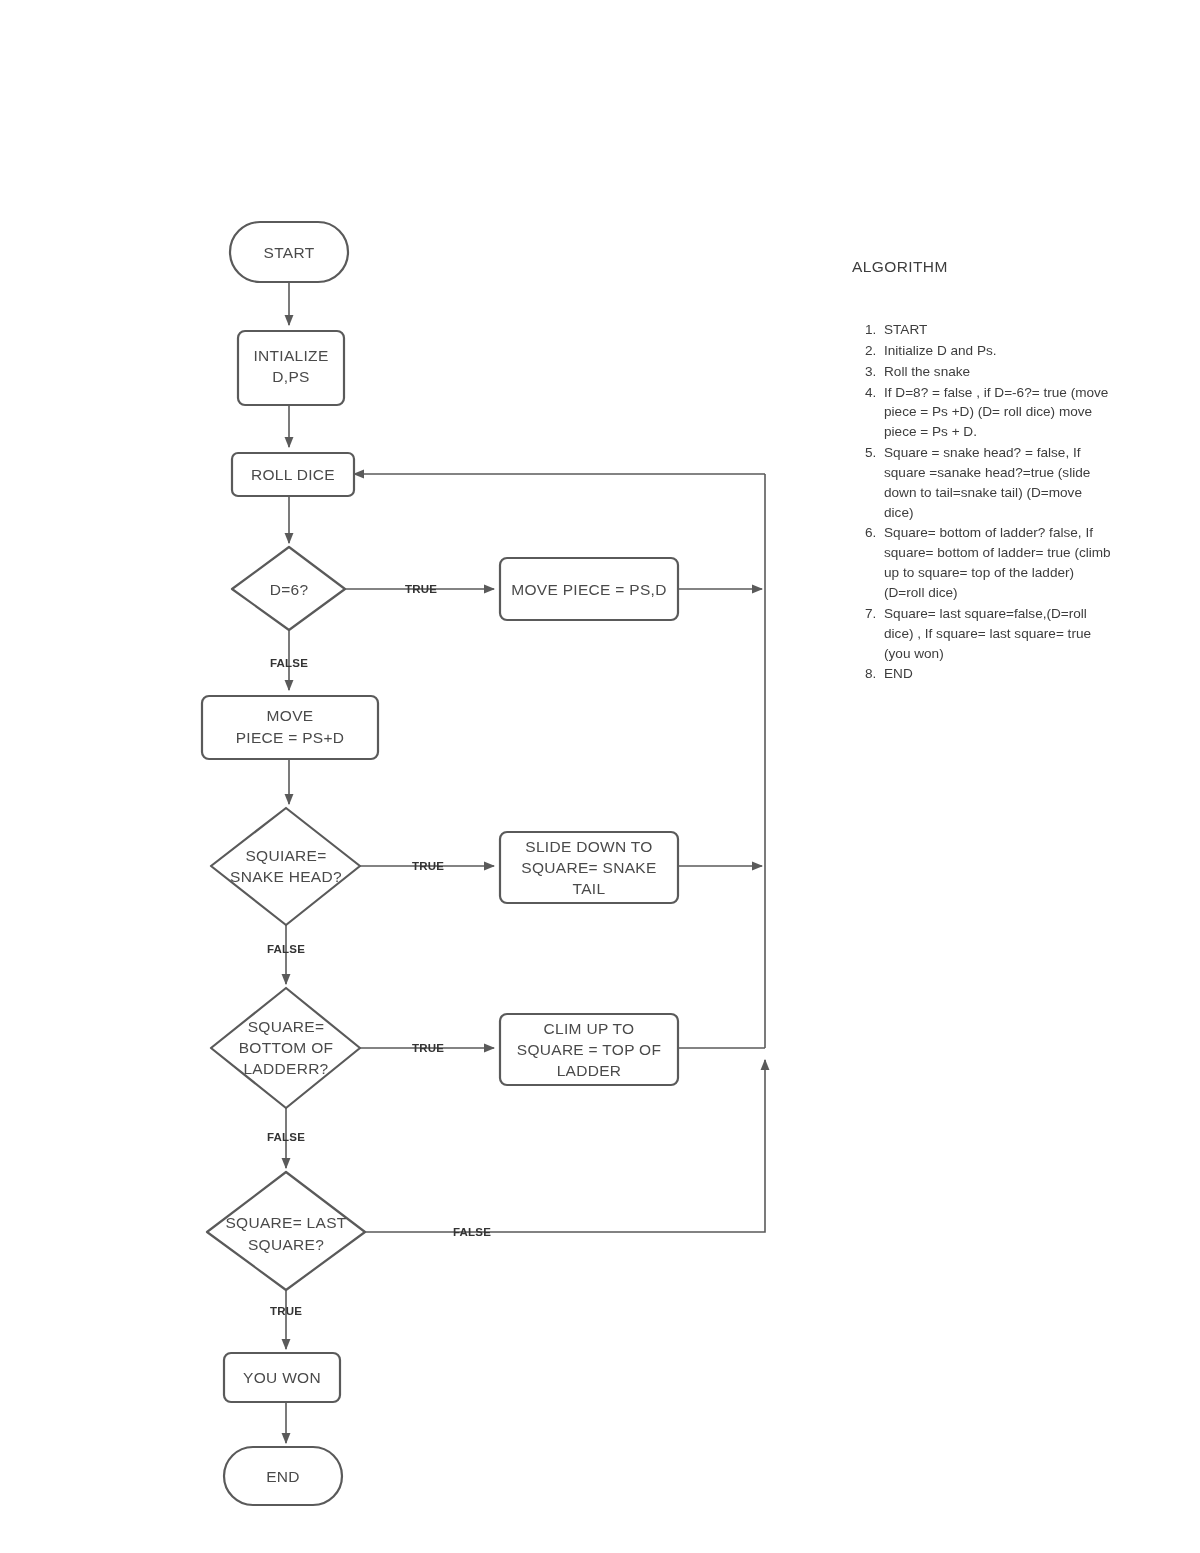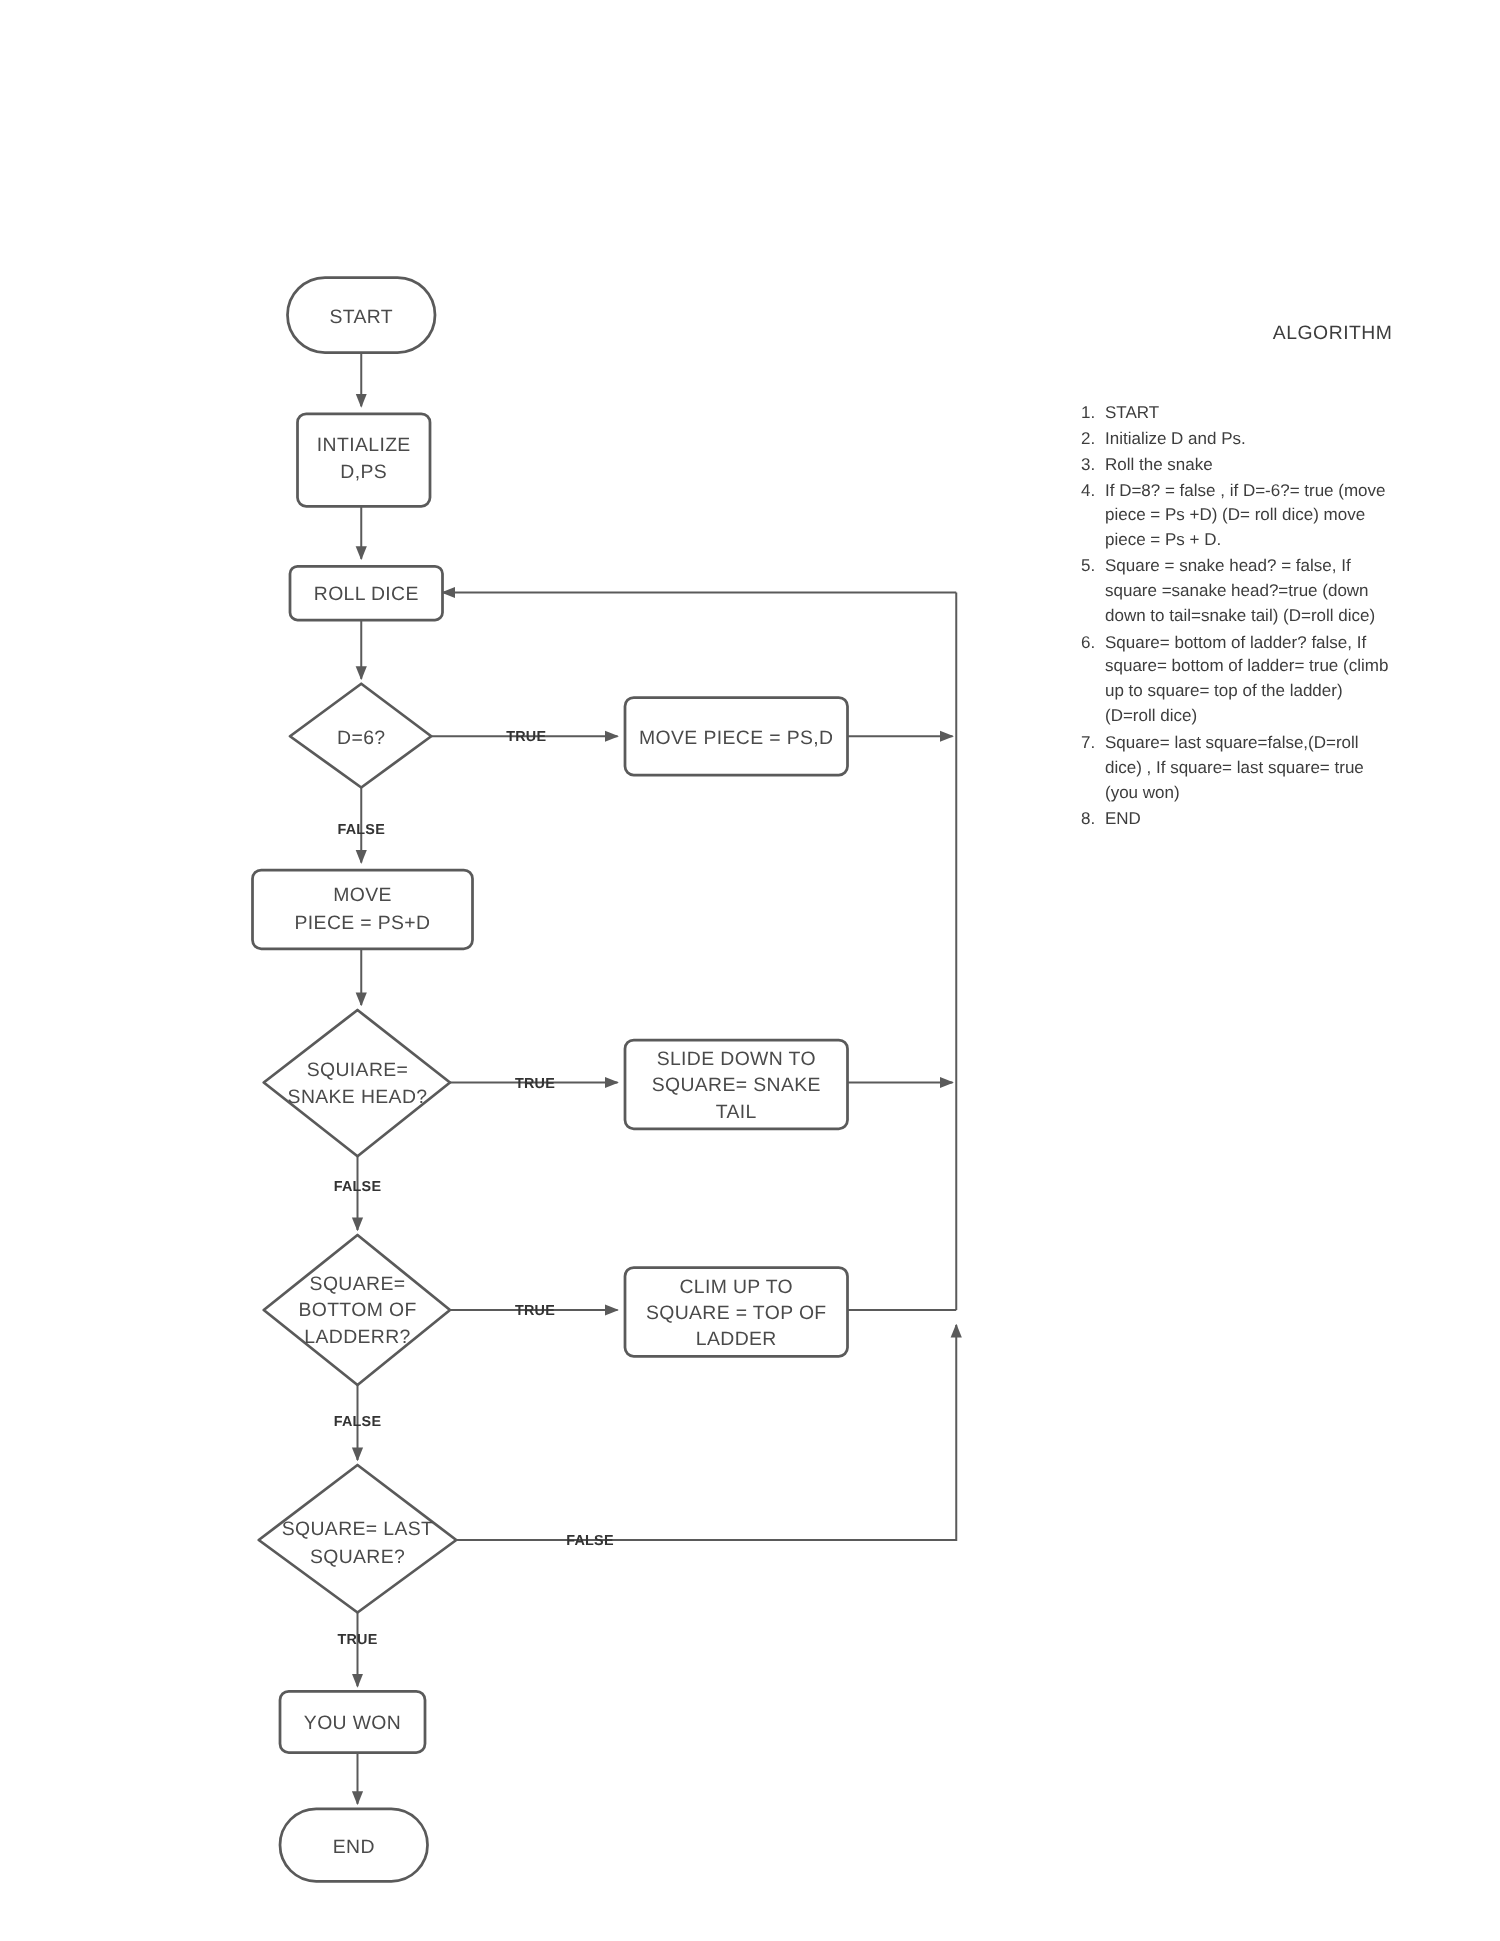--- a/index.html
+++ b/index.html
@@ -61,21 +61,21 @@
   }
   .algo-panel {
     position: absolute;
     left: 852px;
     top: 258px;
     width: 262px;
   }
   .algo-title {
     font-size: 15.5px;
     color: #3d3d3d;
-    text-align: right;
+    text-align: left;
     letter-spacing: 0.4px;
     margin: 0 0 44px 0;
     font-weight: normal;
   }
   ol.algo-list {
     margin: 0;
     padding: 0 0 0 28px;
     list-style: decimal;
     font-size: 13.6px;
     line-height: 1.46;
@@ -221,20 +221,20 @@
     </g>
   </svg>
 
   <div class="algo-panel">
     <div class="algo-title">ALGORITHM</div>
     <ol class="algo-list">
       <li>START</li>
       <li>Initialize D and Ps.</li>
       <li>Roll the snake</li>
       <li>If D=8? = false , if D=-6?= true (move piece = Ps +D) (D= roll dice)  move piece = Ps + D.</li>
-      <li>Square = snake head? = false, If square =sanake head?=true (down down to tail=snake tail) (D=roll dice)</li>
+      <li>Square = snake head? = false, If square =sanake head?=true (slide down to tail=snake tail) (D=move dice)</li>
       <li>Square= bottom of ladder? false, If square= bottom of ladder= true (climb up to square= top of the ladder)(D=roll dice)</li>
       <li>Square= last square=false,(D=roll dice) ,  If square= last square= true (you won)</li>
       <li>END</li>
     </ol>
   </div>
 
 </div>
 
 </body></html>

